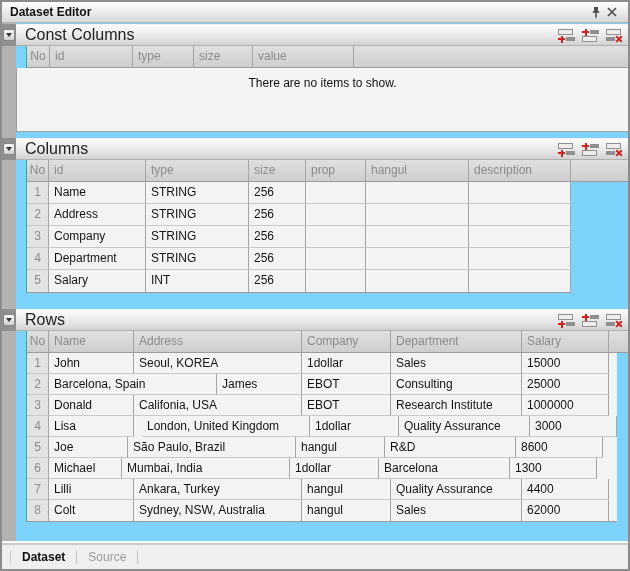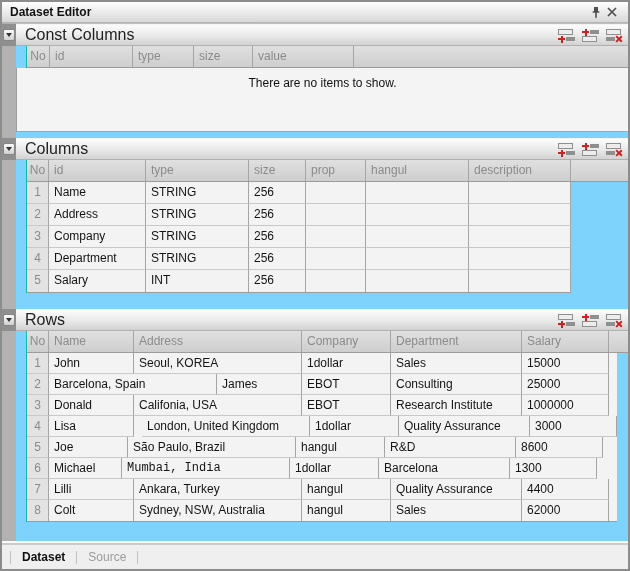--- a/index.html
+++ b/index.html
@@ -255,21 +255,21 @@
           </div><div class="g-row g-data">
             <div class="g-cell no-cell" style="width: 22px;">5</div>
             <div class="g-cell" style="width: 79px;">Joe</div>
             <div class="g-cell" style="width: 168px;">São Paulo, Brazil</div>
             <div class="g-cell" style="width: 89px;">hangul</div>
             <div class="g-cell" style="width: 131px;">R&amp;D</div>
             <div class="g-cell" style="width: 87px;">8600</div>
           </div><div class="g-row g-data">
             <div class="g-cell no-cell" style="width: 22px;">6</div>
             <div class="g-cell" style="width: 73px;">Michael</div>
-            <div class="g-cell" style="width: 168px; font-family: Liberation Mono, monospace;">Mumbai, India</div>
+            <div class="g-cell" style="width: 168px;">Mumbai, India</div>
             <div class="g-cell" style="width: 89px;">1dollar</div>
             <div class="g-cell" style="width: 131px;">Barcelona</div>
             <div class="g-cell" style="width: 87px;">1300</div>
           </div><div class="g-row g-data">
             <div class="g-cell no-cell" style="width: 22px;">7</div>
             <div class="g-cell" style="width: 85px;">Lilli</div>
             <div class="g-cell" style="width: 168px;">Ankara, Turkey</div>
             <div class="g-cell" style="width: 89px;">hangul</div>
             <div class="g-cell" style="width: 131px;">Quality Assurance</div>
             <div class="g-cell" style="width: 87px;">4400</div>

